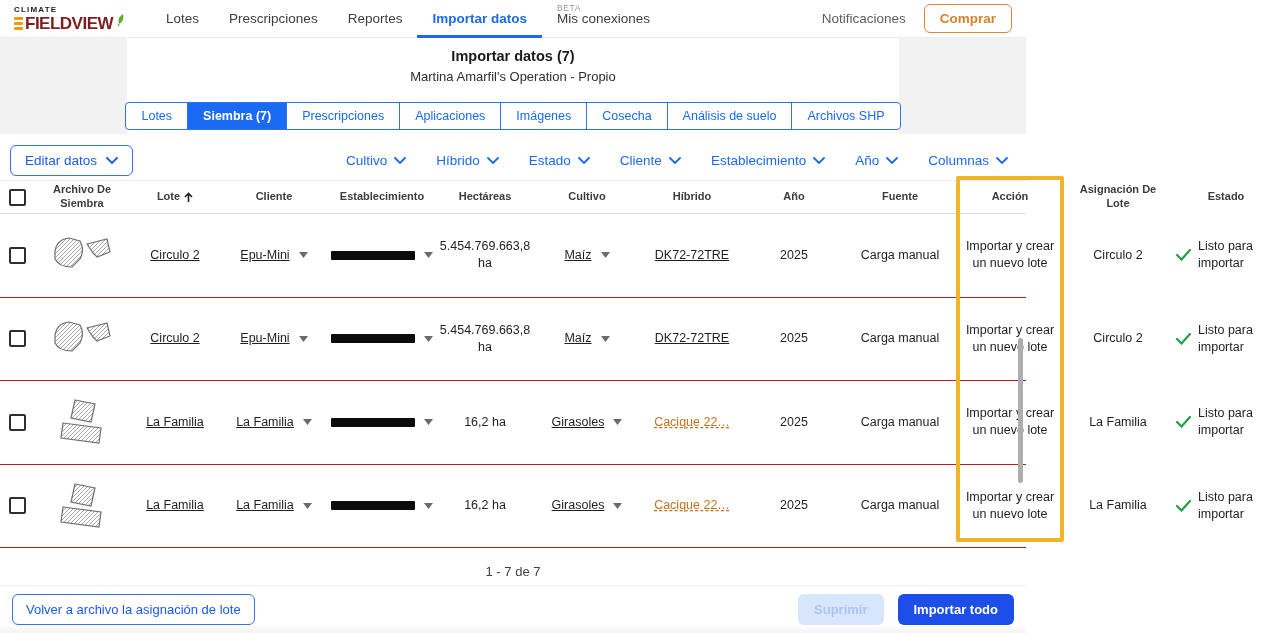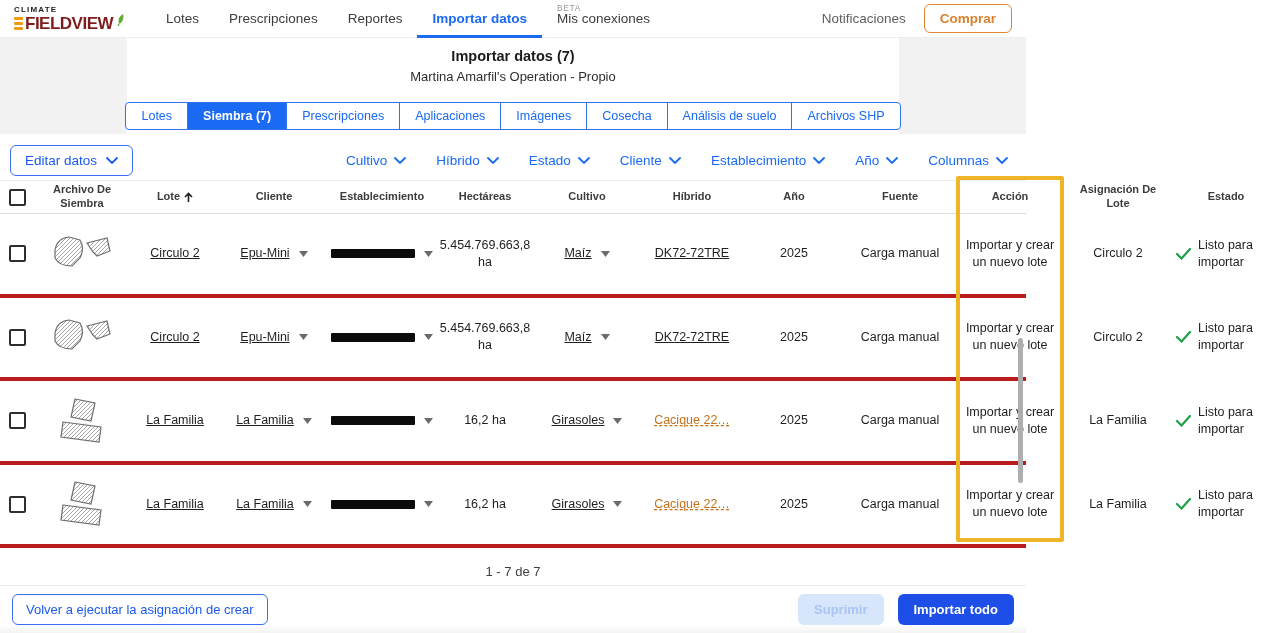--- a/index.html
+++ b/index.html
@@ -55,21 +55,21 @@
     color:#1a5af0; border-radius:6px; font-size:13.5px; padding:7px 14px; cursor:pointer; }
   .filter-dds { margin-left:auto; display:flex; align-items:center; gap:30px; padding-right:8px; }
   .filter-dd { display:flex; align-items:center; gap:7px; color:#1a6af3; font-size:13.5px; cursor:pointer; }
 
   
   .tgrid { display:grid; grid-template-columns:34px 96px 90px 108px 108px 98px 106px 104px 100px 112px 108px 108px 108px;
     align-items:center; }
   .thead { height:34px; border-top:1px solid #ededed; border-bottom:1px solid #dcdcdc; }
   .th { font-size:11px; font-weight:700; color:#3c3c3c; text-align:center; line-height:1.25;
     display:flex; justify-content:center; align-items:center; gap:4px; padding:0 3px; }
-  .trow { height:83.5px; border-bottom:4px solid #b91c1c; }
+  .trow { height:83.5px; border-bottom:1px solid #b91c1c; }
   .cell { display:flex; justify-content:center; align-items:center; text-align:center;
     font-size:12.5px; color:#1f1f1f; line-height:1.35; padding:0 3px; }
   .c-dd { gap:9px; }
   .checkbox { width:17px; height:17px; border:2px solid #2e2e2e; border-radius:2px; background:#fff;
     cursor:pointer; display:inline-block; }
   .cell-link { color:#1f1f1f; text-decoration:underline; cursor:pointer; }
   .cell-link.orange { color:#c4711c; text-decoration-style:dashed; text-decoration-color:#c4711c; }
   .caret { display:flex; align-items:center; cursor:pointer; }
   .redacted { width:86px; height:9px; background:#0b0b0b; border-radius:1px; cursor:pointer; }
   .thumb { cursor:pointer; }
@@ -458,21 +458,21 @@
           <span style="width:62px;">Listo para importar</span>
         </div>
     </div>
   </div>
 
   <div class="accion-highlight"></div>
 
   <div class="pagination">1 - 7 de 7</div>
 
   <div class="footer-bar">
-    <button class="btn-rerun">Volver a ejecutar la asignación de crear</button>
+    <button class="btn-rerun">Volver a archivo la asignación de lote</button>
     <div class="footer-right">
       <button class="btn-suprimir">Suprimir</button>
       <button class="btn-importall">Importar todo</button>
     </div>
   </div>
   <div class="bottom-fade"></div>
 
   <div class="scroll-thumb"></div>
 
 </div>

